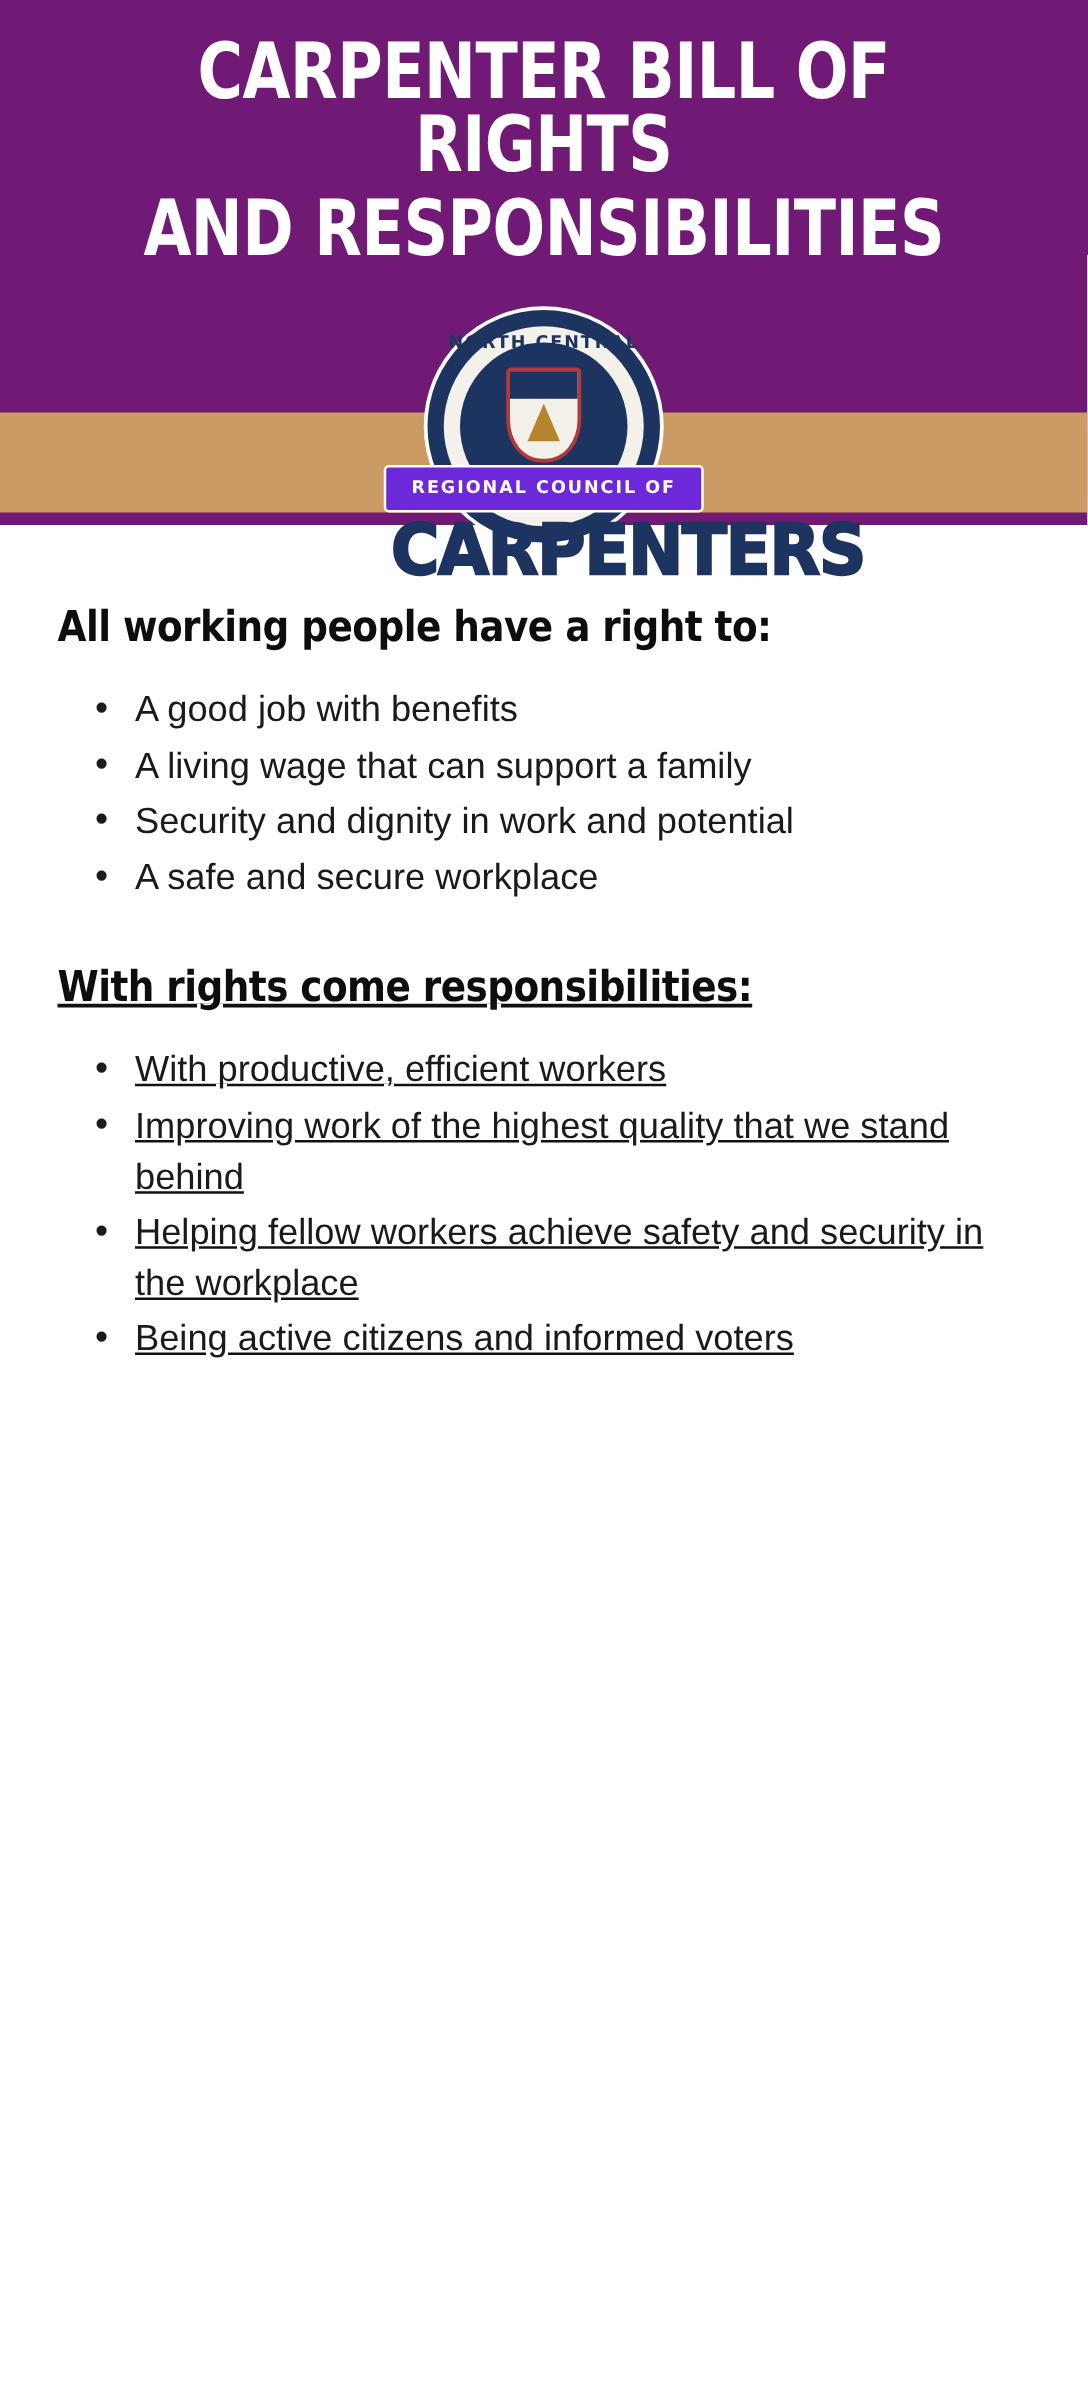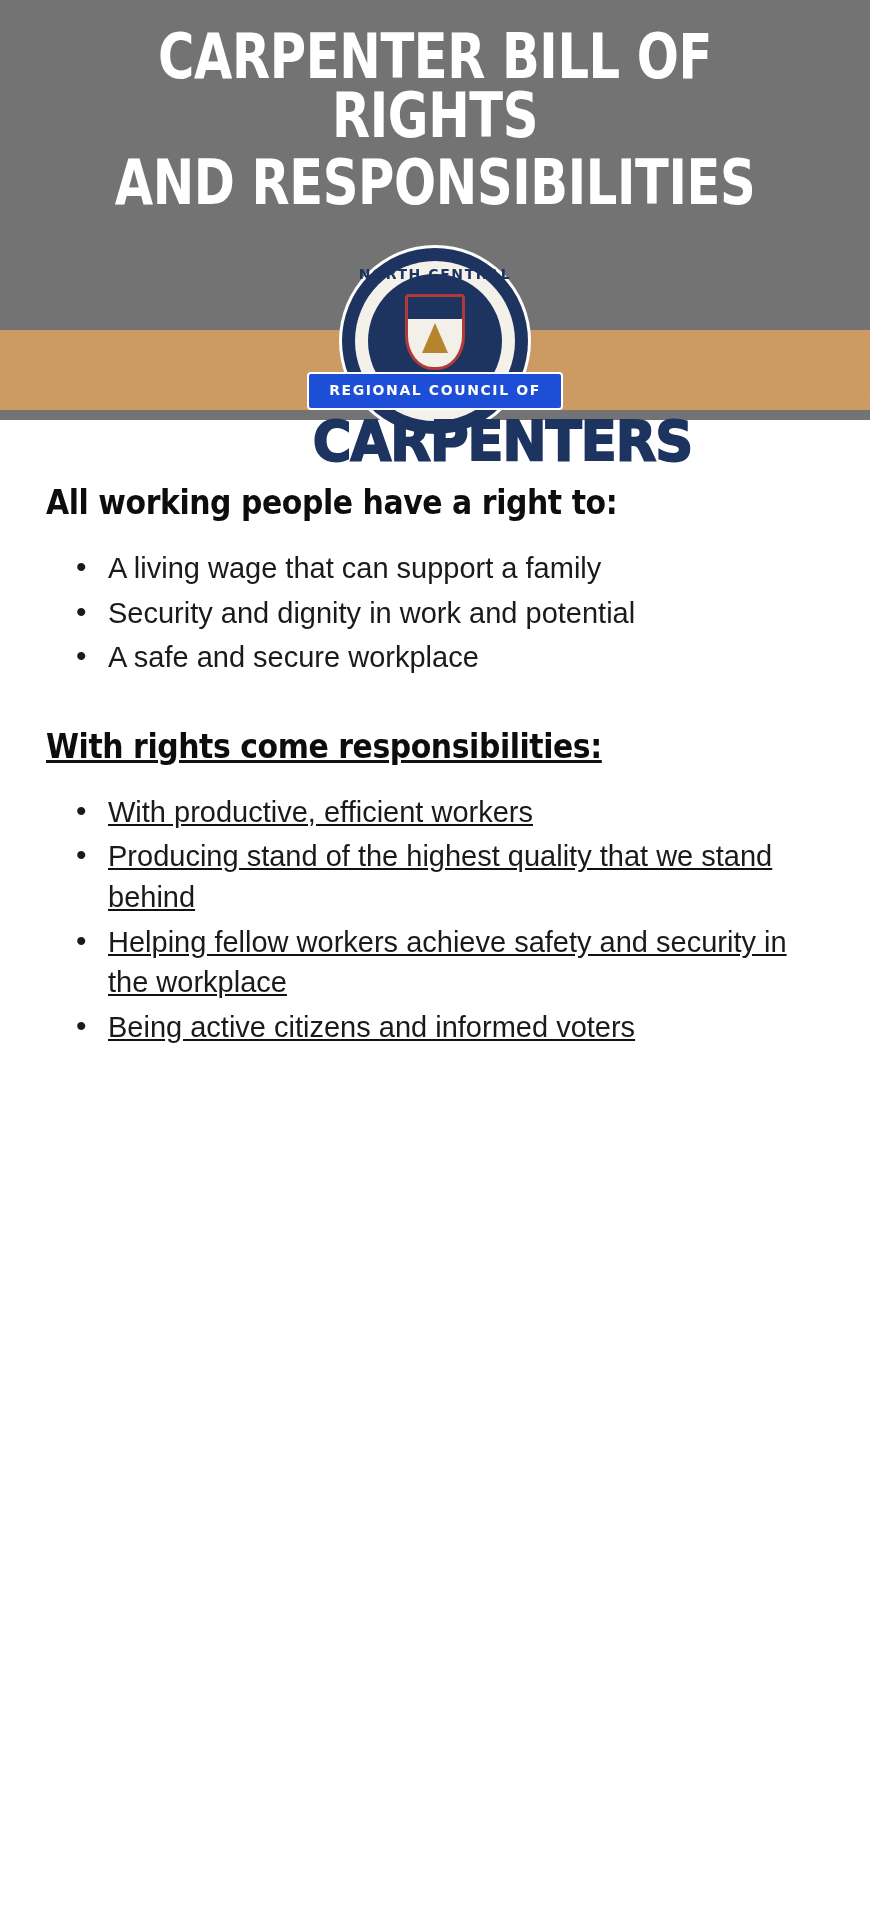--- a/index.html
+++ b/index.html
@@ -12,21 +12,21 @@
     min-height: 1914px;
     font-family: "Liberation Sans", sans-serif;
     color: #111111;
     position: relative;
     overflow: hidden;
   }
 
   
   .header {
     position: relative;
-    background: #737373;
+    background: #701a75;
     height: 420px;
     width: 100%;
     box-sizing: border-box;
     padding-top: 28px;
     text-align: center;
   }
   .header-title {
     font-family: "DejaVu Sans", sans-serif;
     font-weight: bold;
     color: #ffffff;
@@ -139,21 +139,21 @@
     letter-spacing: 1.6px;
   }
   .seal-text-top { top: 18px; }
   .seal-text-bottom { top: 152px; font-size: 8px; }
 
   .council-band {
     position: relative;
     margin: -26px auto 0 auto;
     width: 252px;
     height: 34px;
-    background: #1d4ed8;
+    background: #6d28d9;
     border: 2px solid #ffffff;
     border-radius: 4px;
     color: #ffffff;
     font-family: "DejaVu Sans", sans-serif;
     font-weight: bold;
     font-size: 14px;
     letter-spacing: 1.6px;
     line-height: 32px;
     text-align: center;
     z-index: 6;
@@ -242,29 +242,30 @@
     <div class="council-band">REGIONAL COUNCIL OF</div>
     <div class="wordmark">CARPENTERS</div>
   </div>
 </div>
 
 <div class="content">
 
   <div class="section">
     <h2 class="section-heading">All working people have a right to:</h2>
     <ul class="items">
+      <li>A good job with benefits</li>
       <li>A living wage that can support a family</li>
       <li>Security and dignity in work and potential</li>
       <li>A safe and secure workplace</li>
     </ul>
   </div>
 
   <div class="section">
     <h2 class="section-heading">With rights come responsibilities:</h2>
     <ul class="items">
       <li>With productive, efficient workers</li>
-      <li>Producing stand of the highest quality that we stand behind</li>
+      <li>Improving work of the highest quality that we stand behind</li>
       <li>Helping fellow workers achieve safety and security in the workplace</li>
       <li>Being active citizens and informed voters</li>
     </ul>
   </div>
 
 </div>
 
 </body></html>

